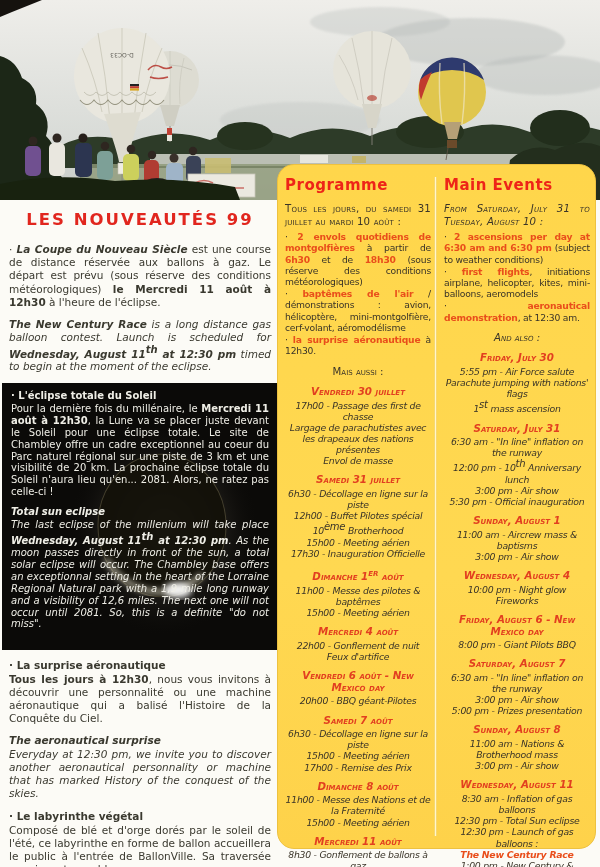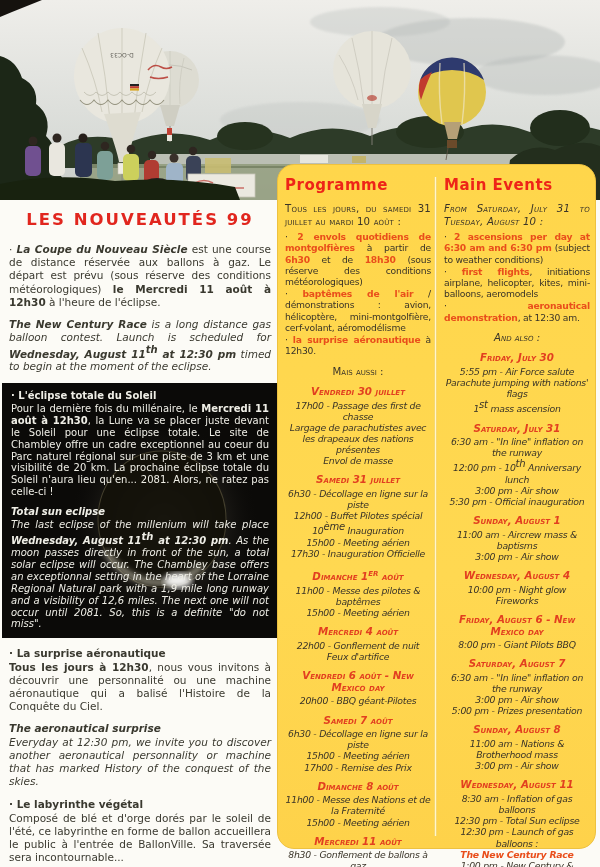--- a/index.html
+++ b/index.html
@@ -12,21 +12,21 @@
             font-size:10.5px;line-height:1.24;text-align:justify;}
   .page-title{color:#e1261e;font-weight:bold;font-size:16.5px;letter-spacing:2px;
               text-align:center;margin:7px 0 13px 0;}
   .para{margin:0 0 9px 0;}
   .h{font-weight:bold;margin:9px 0 1px 0;}
   .hi{font-weight:bold;font-style:italic;margin:0 0 1px 0;}
   .en{font-style:italic;}
   .b{font-weight:bold;}
   .bi{font-weight:bold;font-style:italic;}
   .sup{font-size:10px;vertical-align:super;}
-  .eclipse-box{position:relative;margin:10px -7px 9px -7px;padding:7px 9px 8px 9px;
+  .eclipse-box{position:relative;margin:10px -7px 9px -7px;padding:7px 9px 20px 9px;
                background:#404040;color:#efeee6;font-size:10px;line-height:1.19;
                border-radius:2px;}
   .eclipse-art{position:absolute;left:0;top:0;width:100%;height:100%;}
   .box-inner{position:relative;}
   .eclipse-box .h,.eclipse-box .hi{margin-top:0;}
   .eclipse-box .para{margin-bottom:8px;}
   .eclipse-box .para:last-child{margin-bottom:0;}
   
   .panel{position:absolute;left:277px;top:164px;width:319px;height:685px;
          background:linear-gradient(180deg,#ffd64b,#ffd851 60%,#fed24a);
@@ -240,21 +240,21 @@
       <div id="prog-days">
           <div class="day">
             <div class="day-title"><span>Vendredi 30 juillet</span></div>
             <div class="event"><span>17h00 - Passage des first de chasse</span></div>
             <div class="event"><span>Largage de parachutistes avec les drapeaux des nations présentes</span></div>
             <div class="event"><span>Envol de masse</span></div>
           </div>
           <div class="day">
             <div class="day-title"><span>Samedi 31 juillet</span></div>
             <div class="event"><span>6h30 - Décollage en ligne sur la piste</span></div>
-            <div class="event"><span>12h00 - Buffet Pilotes spécial 10</span><span class="sup">ème</span><span> Inauguration</span></div>
+            <div class="event"><span>12h00 - Buffet Pilotes spécial 10</span><span class="sup">ème</span><span> Brotherhood</span></div>
             <div class="event"><span>15h00 - Meeting aérien</span></div>
             <div class="event"><span>17h30 - Inauguration Officielle</span></div>
           </div>
           <div class="day">
             <div class="day-title"><span>Dimanche 1</span><span class="sup">er</span><span> août</span></div>
             <div class="event"><span>11h00 - Messe des pilotes &amp; baptêmes</span></div>
             <div class="event"><span>15h00 - Meeting aérien</span></div>
           </div>
           <div class="day">
             <div class="day-title"><span>Mercredi 4 août</span></div>

